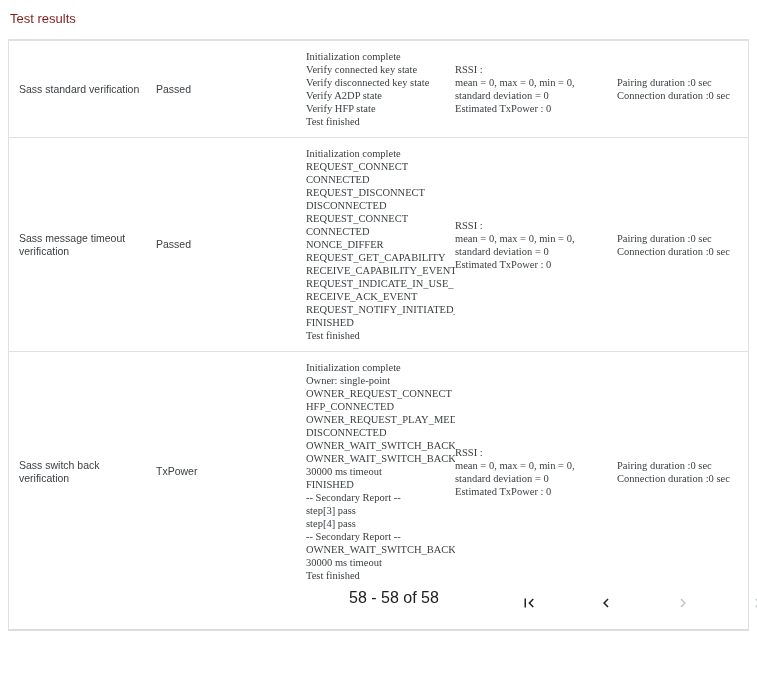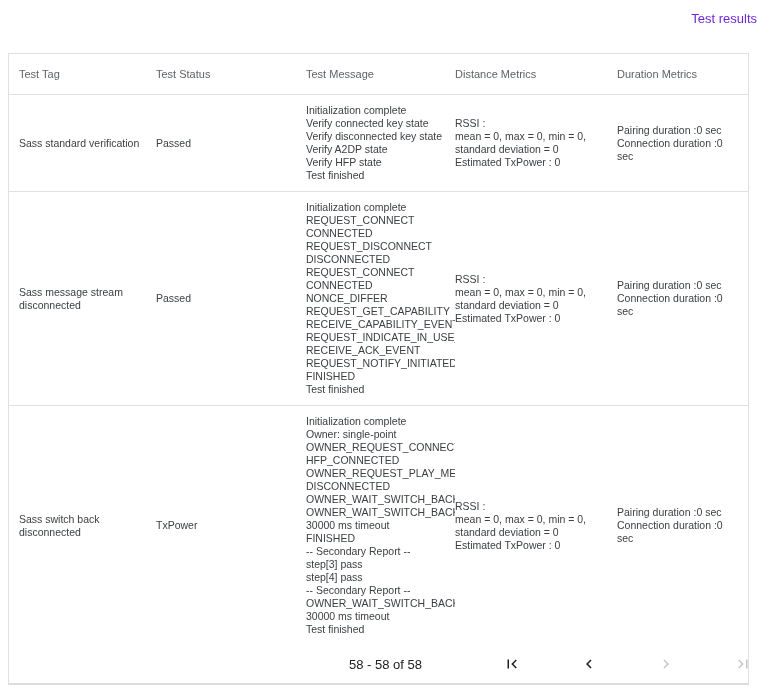--- a/index.html
+++ b/index.html
@@ -1,88 +1,81 @@
 <!DOCTYPE html>
 <html><head>
 <meta charset="utf-8">
 <style>
   * { box-sizing: border-box; margin: 0; padding: 0; }
   html, body { width: 757px; height: 688px; background: #ffffff; overflow: hidden; }
   body { font-family: "Liberation Sans", "DejaVu Sans", sans-serif; color: #3c4043; }
 
   .page-title {
-    font-size: 13px; color: #6d28d9; padding: 11px 0 0 10px; margin-bottom: 27px; text-align: right;
+    font-size: 13px; color: #7f1d1d; padding: 11px 0 0 10px; margin-bottom: 13px;
   }
 
   .results-table {
     margin: 0 8px; border: 1px solid #e0e0e0; border-bottom: 2px solid #dcdcdc;
     background: #fff; font-size: 10.5px; line-height: 13px;
   }
 
   .thead { display: flex; align-items: center; height: 40px; color: #5f6368; font-size: 11px; }
   .tr { display: flex; align-items: center; border-top: 1px solid #e0e0e0; }
 
   .c-tag      { width: 147px; padding-left: 10px; padding-right: 8px; }
   .c-status   { width: 150px; }
   .c-message  { width: 149px; padding: 9px 8px 9px 0; }
   .c-distance { width: 162px; }
   .c-duration { flex: 1; padding-right: 8px; }
 
-  .multiline { white-space: pre-line; overflow: hidden; }
+  .multiline { white-space: pre-line; overflow: hidden; font-family: Liberation Serif, serif; }
   .c-message.multiline { max-height: none; }
   .c-message { overflow: hidden; }
 
   .pagination {
-    display: flex; align-items: center; height: 38px;
-    font-size: 13px; color: #202124; gap: 9px;
+    display: flex; align-items: flex-start; height: 38px;
+    font-size: 16px; color: #202124; gap: 9px;
   }
   .pg-range { margin-left: 340px; white-space: nowrap; }
   .pg-btn {
     background: none; border: none; width: 24px; height: 24px;
     display: flex; align-items: center; justify-content: center;
     color: #202124; cursor: pointer; margin-left: 50px; padding: 0;
   }
   .pg-btn:first-of-type { margin-left: 72px; }
   .pg-btn.disabled { color: #c4c7c5; cursor: default; }
   .pg-btn svg { width: 18px; height: 18px; fill: currentColor; display: block; }
 </style>
 </head>
 <body>
 
 <div class="page-title">Test results</div>
 
 <div class="results-table">
 
-  <div class="thead">
-    <div class="c-tag">Test Tag</div>
-    <div class="c-status">Test Status</div>
-    <div class="c-message">Test Message</div>
-    <div class="c-distance">Distance Metrics</div>
-    <div class="c-duration">Duration Metrics</div>
-  </div>
 
   <div class="tr">
     <div class="c-tag">Sass standard verification</div>
     <div class="c-status">Passed</div>
     <div class="c-message multiline">Initialization complete
 Verify connected key state
 Verify disconnected key state
 Verify A2DP state
 Verify HFP state
 Test finished</div>
     <div class="c-distance multiline">RSSI :
 mean = 0, max = 0, min = 0,
 standard deviation = 0
 Estimated TxPower : 0</div>
     <div class="c-duration multiline">Pairing duration :0 sec
 Connection duration :0 sec</div>
   </div>
 
   <div class="tr">
-    <div class="c-tag">Sass message stream disconnected</div>
+    <div class="c-tag">Sass message timeout verification</div>
     <div class="c-status">Passed</div>
     <div class="c-message multiline">Initialization complete
 REQUEST_CONNECT
 CONNECTED
 REQUEST_DISCONNECT
 DISCONNECTED
 REQUEST_CONNECT
 CONNECTED
 NONCE_DIFFER
 REQUEST_GET_CAPABILITY
@@ -94,21 +87,21 @@
 Test finished</div>
     <div class="c-distance multiline">RSSI :
 mean = 0, max = 0, min = 0,
 standard deviation = 0
 Estimated TxPower : 0</div>
     <div class="c-duration multiline">Pairing duration :0 sec
 Connection duration :0 sec</div>
   </div>
 
   <div class="tr">
-    <div class="c-tag">Sass switch back disconnected</div>
+    <div class="c-tag">Sass switch back verification</div>
     <div class="c-status">TxPower</div>
     <div class="c-message multiline">Initialization complete
 Owner: single-point
 OWNER_REQUEST_CONNECT
 HFP_CONNECTED
 OWNER_REQUEST_PLAY_MED
 DISCONNECTED
 OWNER_WAIT_SWITCH_BACK
 OWNER_WAIT_SWITCH_BACK
 30000 ms timeout

